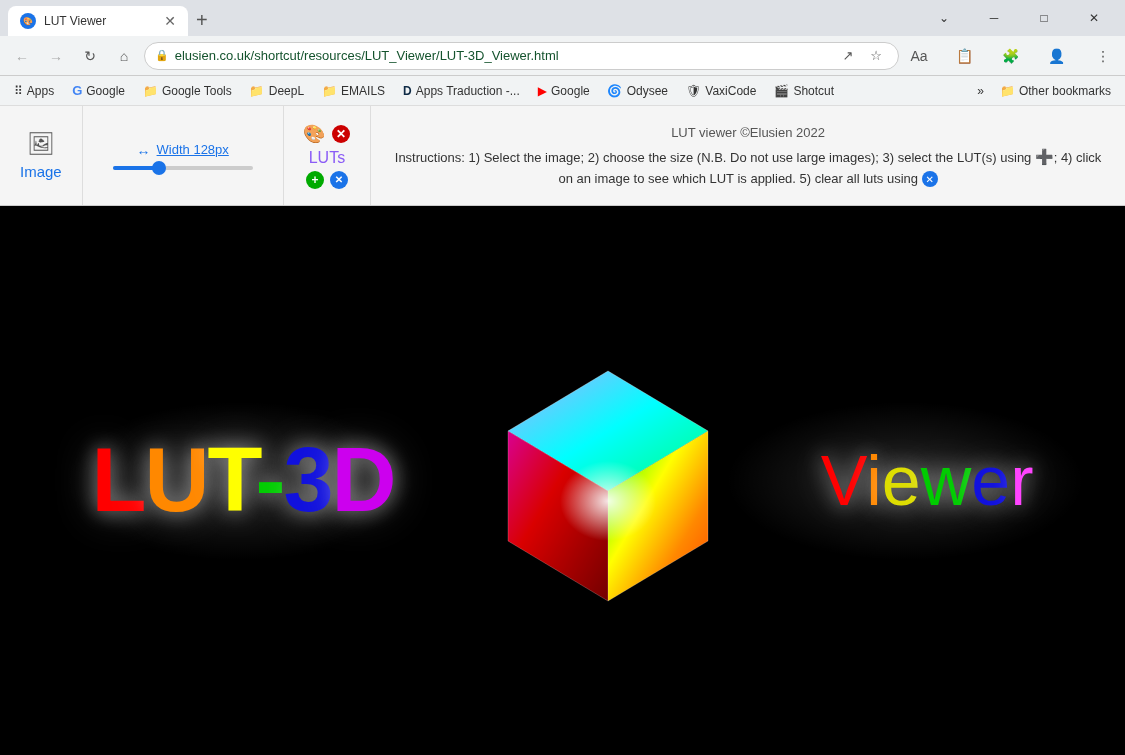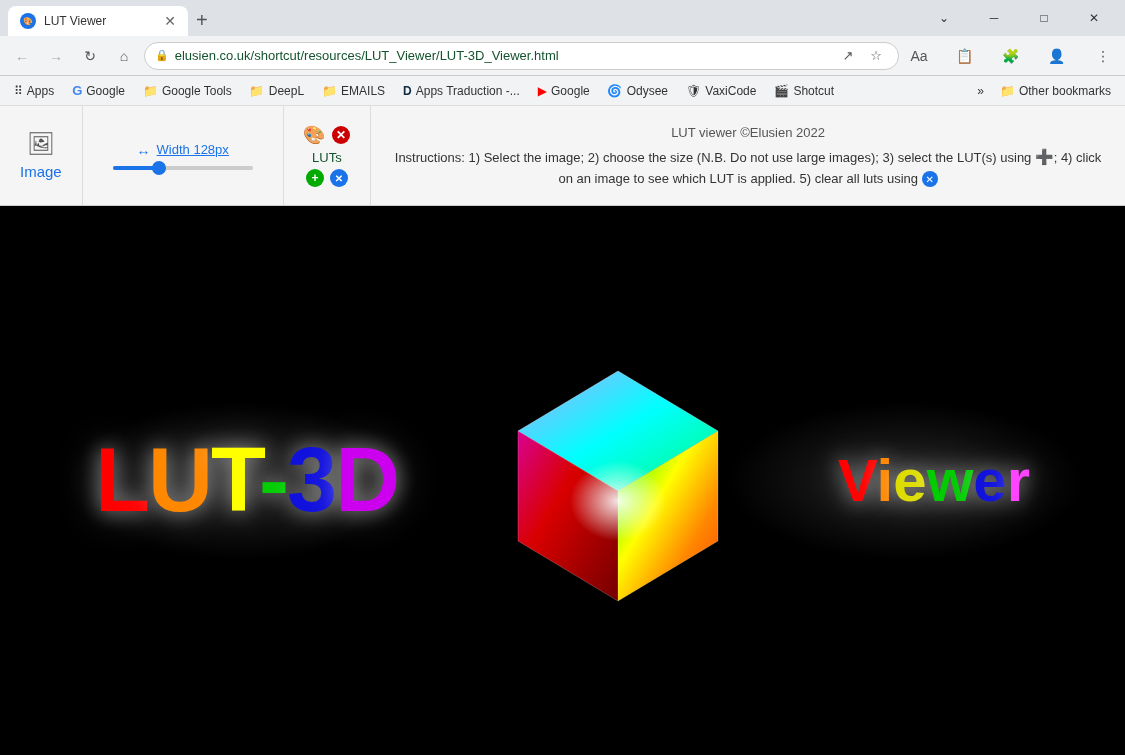--- a/index.html
+++ b/index.html
@@ -245,22 +245,22 @@
       padding: 10px 20px;
       border-right: 1px solid #ddd;
       gap: 4px;
     }
 
     .luts-icons-row {
       display: flex; gap: 6px; align-items: center;
     }
 
     .luts-label {
-      font-size: 13px;
-      color: #14532d;
+      font-size: 16px;
+      color: #8b5cf6;
     }
 
     .luts-action-row {
       display: flex; gap: 6px; align-items: center;
     }
 
     .instructions-section {
       flex: 1;
       display: flex;
       flex-direction: column;
@@ -302,22 +302,22 @@
     
     .lut-title-left {
       font-size: 90px;
       font-weight: 900;
       font-family: 'Arial Black', Arial, sans-serif;
       text-shadow: 0 0 20px rgba(255,255,255,0.5), 0 0 40px rgba(255,255,255,0.3);
       letter-spacing: -2px;
     }
 
     .lut-title-right {
-      font-size: 60px;
-      font-weight: 700;
+      font-size: 70px;
+      font-weight: 400;
       font-family: 'Arial Black', Arial, sans-serif;
       text-shadow: 0 0 20px rgba(255,255,255,0.5), 0 0 40px rgba(255,255,255,0.3);
     }
 
     
     .cube-container {
       width: 220px;
       height: 260px;
       display: flex;
       align-items: center;

